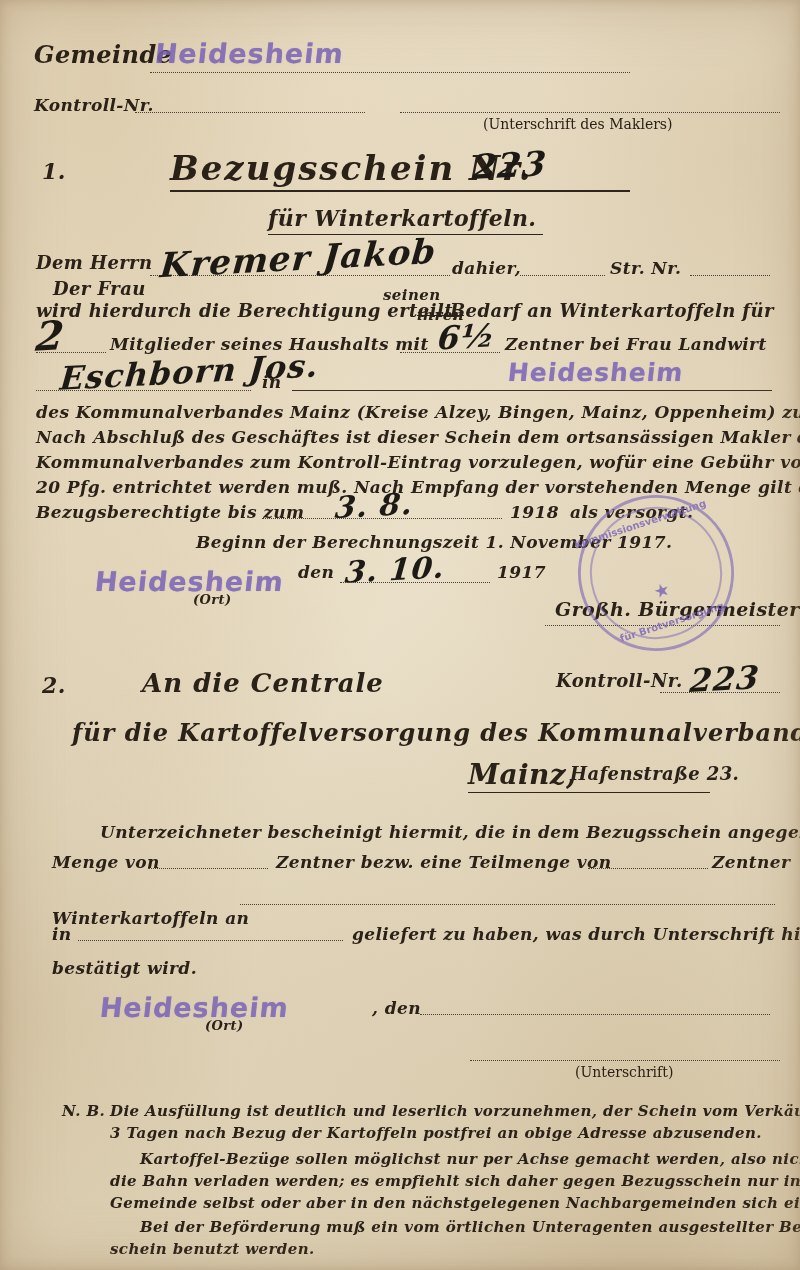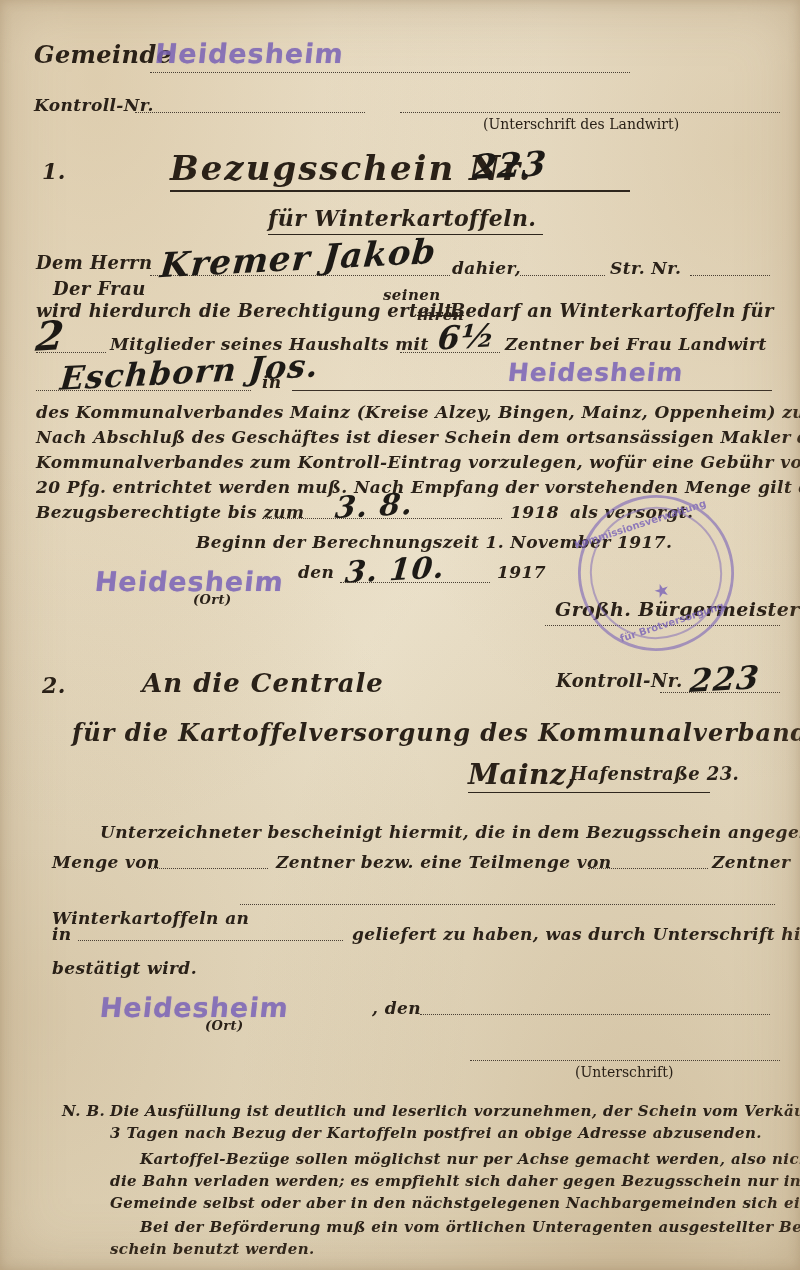--- a/index.html
+++ b/index.html
@@ -85,21 +85,21 @@
 <div class="paper"></div>
 <div class="sheet">
 
   <div class="ln blk" style="left:34px;top:40px;font-size:24px;">Gemeinde</div>
   <div class="ln stamp stamp-city" style="left:155px;top:38px;">Heidesheim</div>
   <div class="ln" style="left:150px;top:72px;width:480px;border-bottom:1px dotted #4a4035;"></div>
 
   <div class="ln blk" style="left:34px;top:95px;font-size:17px;">Kontroll-Nr.</div>
   <div class="ln" style="left:135px;top:112px;width:230px;border-bottom:1px dotted #4a4035;"></div>
   <div class="ln" style="left:400px;top:112px;width:380px;border-bottom:1px dotted #4a4035;"></div>
-  <div class="ln fr" style="left:483px;top:116px;font-size:14px;">(Unterschrift des Landwirt)</div>
+  <div class="ln fr" style="left:483px;top:116px;font-size:14px;">(Unterschrift des Maklers)</div>
 
   <div class="ln blk" style="left:42px;top:158px;font-size:22px;">1.</div>
   <div class="ln blk" style="left:170px;top:148px;font-size:34px;letter-spacing:2px;">Bezugsschein Nr.</div>
   <div class="ln hand hand-lg" style="left:473px;top:145px;font-size:34px;">223</div>
   <div class="title-underline" style="left:170px;top:190px;width:460px;"></div>
 
   <div class="ln blk" style="left:268px;top:205px;font-size:22px;">für Winterkartoffeln.</div>
   <div class="title-underline" style="left:268px;top:234px;width:275px;height:1px;"></div>
 
   <div class="ln blk" style="left:36px;top:252px;font-size:18px;">Dem Herrn</div>

